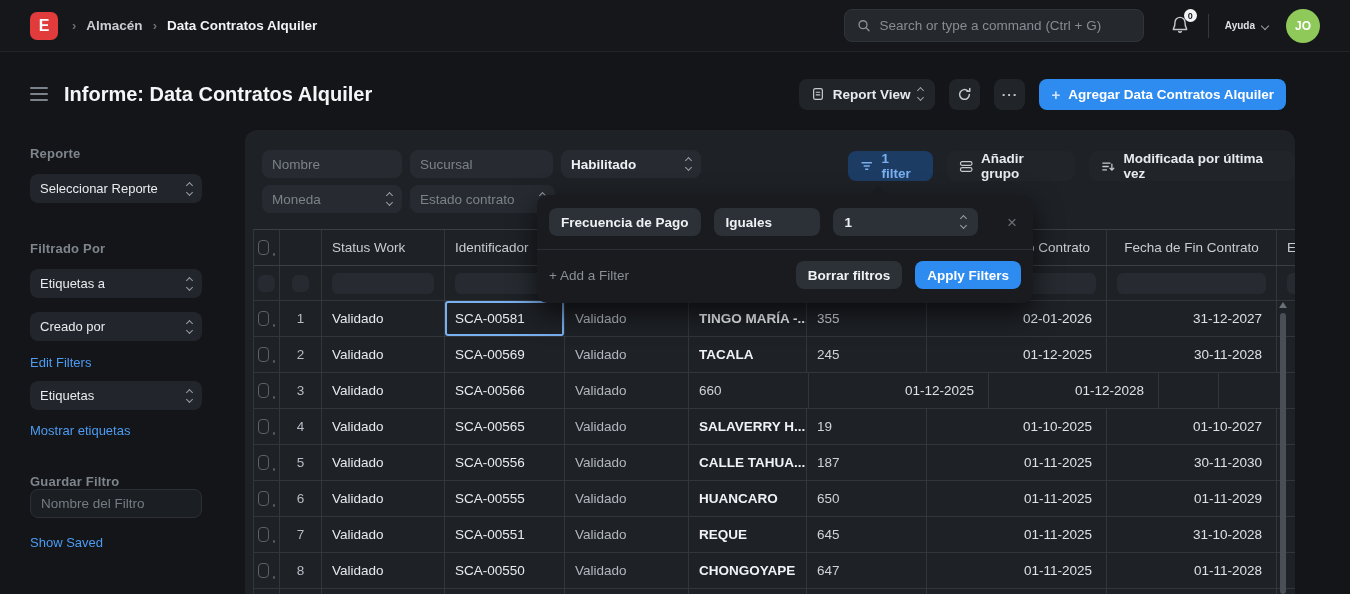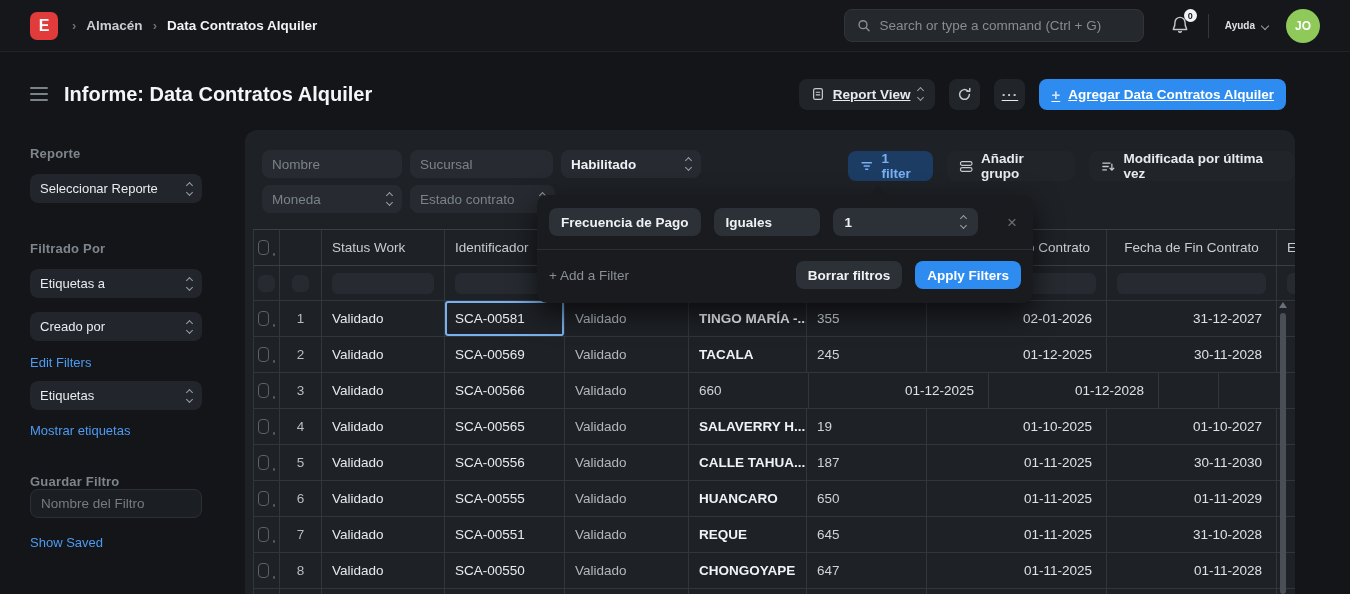--- a/index.html
+++ b/index.html
@@ -33,21 +33,21 @@
   .avatar{width:34px;height:34px;border-radius:50%;background:#8ec95a;color:#fff;font-weight:700;
     font-size:12px;display:flex;align-items:center;justify-content:center;}
 
   
   .page-header{position:absolute;top:72px;left:30px;width:1256px;height:44px;display:flex;align-items:center;}
   .hamburger{display:flex;flex-direction:column;gap:4px;margin-right:16px;cursor:pointer;}
   .hamburger i{display:block;width:18px;height:2px;background:#7c828a;border-radius:1px;}
   .page-title{font-size:20px;font-weight:700;color:#f3f5f7;}
   .ph-actions{margin-left:auto;display:flex;align-items:center;gap:14px;}
   .btn{height:31px;border-radius:8px;background:#212428;color:#e8ebee;display:flex;align-items:center;
-    gap:8px;padding:0 12px;font-size:13.5px;font-weight:600;cursor:pointer;border:none;text-decoration:underline;}
+    gap:8px;padding:0 12px;font-size:13.5px;font-weight:600;cursor:pointer;border:none;}
   .btn.icon-only{width:31px;justify-content:center;padding:0;}
   .btn-primary{background:#2e8cf0;color:#fff;}
   .btn-primary .plus{color:#cfe3fb;font-size:15px;font-weight:600;}
   .ellipsis{letter-spacing:1px;color:#c6cacd;font-weight:700;}
 
   
   .sidebar{position:absolute;top:138px;left:30px;width:172px;}
   .side-label{color:#7f858d;font-weight:600;font-size:13px;letter-spacing:.2px;}
   .side-select{height:29px;background:#22252b;border-radius:8px;display:flex;align-items:center;
     padding:0 10px;font-size:13px;color:#e9ecef;font-weight:500;cursor:pointer;margin-top:13px;}

